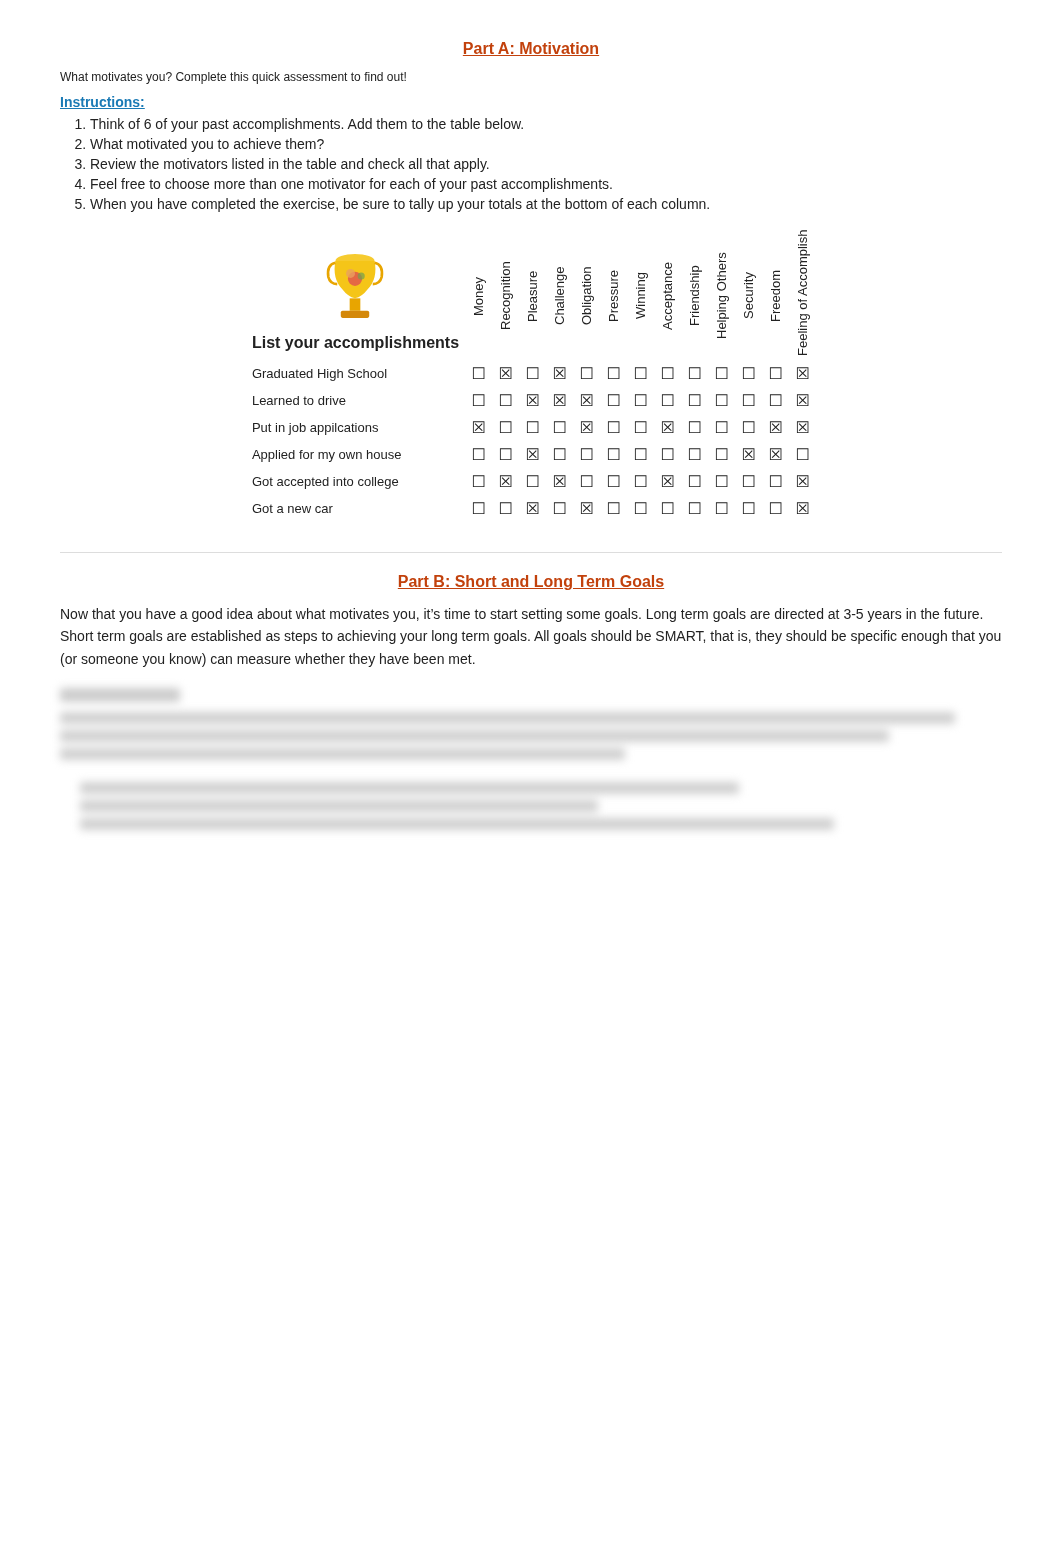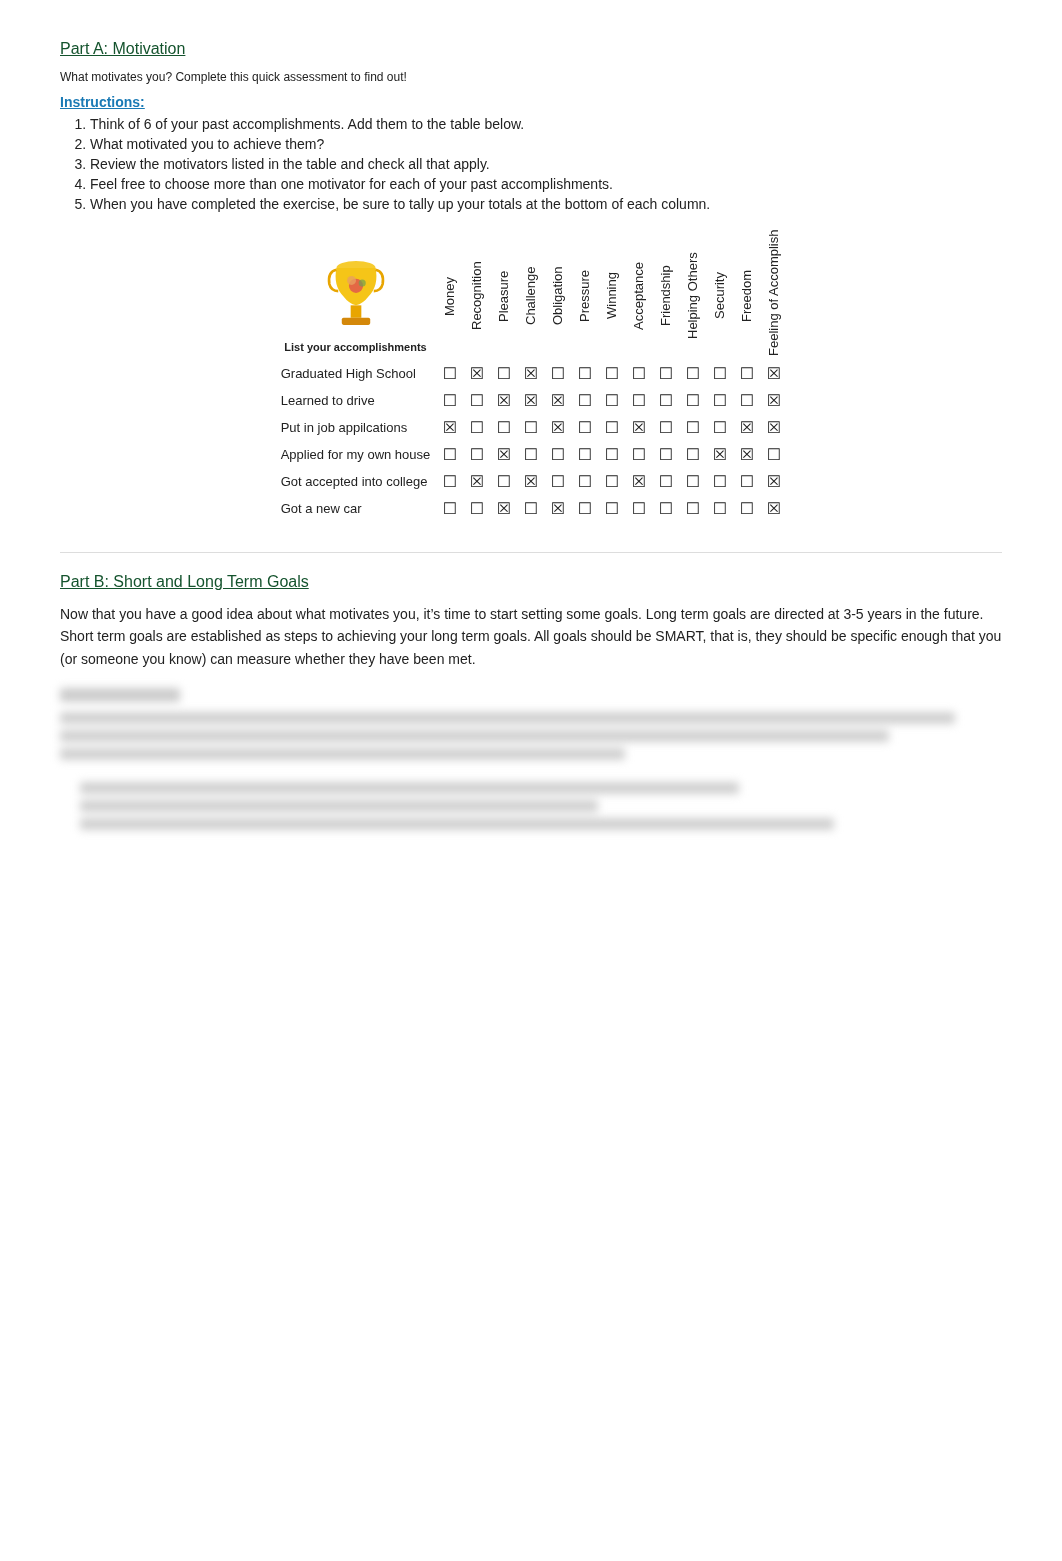--- a/index.html
+++ b/index.html
@@ -6,25 +6,26 @@
     body {
       font-family: Arial, sans-serif;
       font-size: 14px;
       color: #222;
       background: #fff;
       width: 1062px;
       min-height: 1561px;
       padding: 40px 60px;
     }
     h2.part-title {
-      color: #14532d;
+      color: #c2410c;
       font-size: 16px;
-      font-weight: normal;
+      font-weight: bold;
       margin-bottom: 12px;
       text-decoration: underline;
+      text-align: center;
     }
     .subtitle {
       font-size: 12px;
       margin-bottom: 10px;
     }
     .instructions-label {
       color: #1a7ab5;
       font-size: 14px;
       font-weight: bold;
       text-decoration: underline;
@@ -77,21 +78,21 @@
       font-size: 16px;
       text-align: center;
     }
     .trophy-icon {
       width: 80px;
       height: 80px;
       display: block;
       margin: 0 auto 8px auto;
     }
     .accomplishment-label {
-      font-size: 11px;
+      font-size: 16px;
       text-align: center;
       line-height: 1.3;
     }
     .total-row td {
       font-weight: normal;
       font-size: 13px;
       padding-top: 8px;
     }
     .total-label {
       font-size: 13px;

